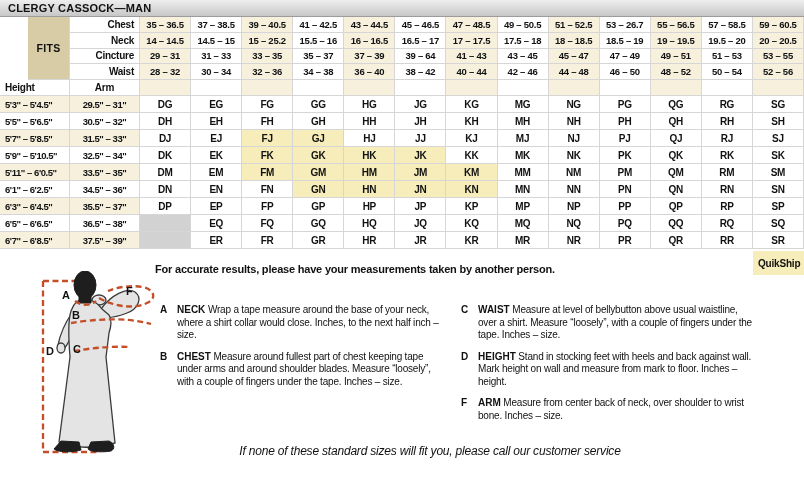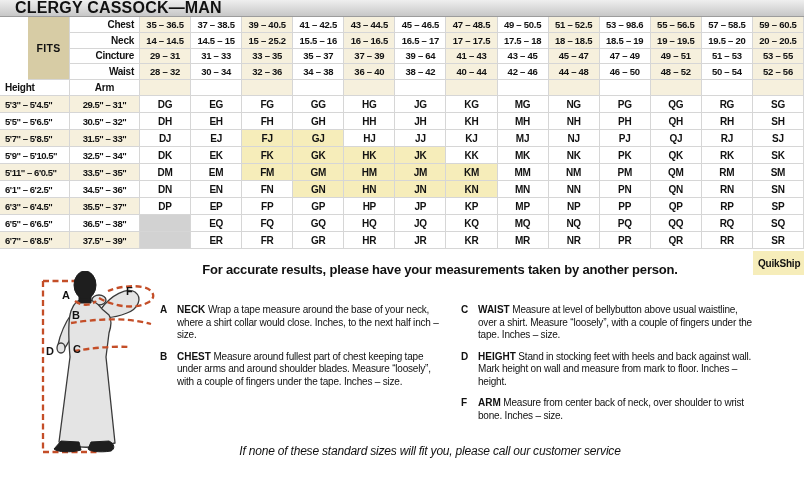--- a/index.html
+++ b/index.html
@@ -4,21 +4,21 @@
 <style>
   html,body{margin:0;padding:0;}
   body{
     width:804px;height:491px;position:relative;background:#fff;
     font-family:"Liberation Sans",sans-serif;color:#111;overflow:hidden;
     -webkit-font-smoothing:antialiased;
   }
   .title-bar{
     position:absolute;left:0;top:0;width:804px;height:17px;box-sizing:border-box;
     background:linear-gradient(#efefef,#c7c7c7);border-bottom:1px solid #9c9c9c;
-    font-weight:bold;font-size:16px;line-height:16px;padding-left:15px;letter-spacing:.2px;
+    font-weight:bold;font-size:11px;line-height:16px;padding-left:8px;letter-spacing:.2px;
   }
   .size-table{
     position:absolute;left:0;top:17px;width:804px;
     display:grid;grid-template-columns:70px 70px repeat(13,1fr);
     grid-template-rows:repeat(4,15.75px) 16px repeat(9,17px);
   }
   .c{
     box-sizing:border-box;border-right:1px solid #d6d6d6;border-bottom:1px solid #d6d6d6;
     display:flex;align-items:center;justify-content:center;background:#fff;
     font-weight:bold;font-size:9.5px;letter-spacing:-.25px;white-space:nowrap;overflow:hidden;
@@ -32,22 +32,22 @@
   .row-stripe{background:var(--stripe);}
   .code{font-size:10px;}
   .hl{background:var(--hl);}
   .blank{background:var(--blank);}
   .quikship-badge{
     position:absolute;left:753px;top:251px;height:20px;box-sizing:border-box;
     background:var(--hl);display:flex;align-items:center;padding:12px 5px;
     font-weight:bold;font-size:10px;letter-spacing:-.2px;
   }
   .notes{
-    position:absolute;left:155px;top:261px;width:570px;text-align:center;
-    font-weight:bold;font-size:13px;line-height:17px;letter-spacing:-.2px;
+    position:absolute;left:155px;top:261px;width:570px;text-align:left;
+    font-weight:bold;font-size:11px;line-height:17px;letter-spacing:-.2px;
   }
   .instr{position:absolute;top:304px;font-size:10px;line-height:12.5px;letter-spacing:-.2px;}
   .col1{left:160px;width:288px;}
   .col2{left:461px;width:296px;}
   .item{display:flex;margin-bottom:9px;}
   .letter{flex:0 0 17px;font-weight:bold;}
   .ibody b{letter-spacing:0;}
   .figure{position:absolute;left:25px;top:271px;width:140px;height:190px;}
   .figure svg{position:absolute;left:0;top:0;}
   .fig-letter{position:absolute;font-weight:bold;font-size:11px;line-height:11px;}
@@ -71,21 +71,21 @@
     <div class="c m-label">Chest</div>
     <div class="c m-val stripe">35 – 36.5</div>
     <div class="c m-val">37 – 38.5</div>
     <div class="c m-val stripe">39 – 40.5</div>
     <div class="c m-val">41 – 42.5</div>
     <div class="c m-val stripe">43 – 44.5</div>
     <div class="c m-val">45 – 46.5</div>
     <div class="c m-val stripe">47 – 48.5</div>
     <div class="c m-val">49 – 50.5</div>
     <div class="c m-val stripe">51 – 52.5</div>
-    <div class="c m-val">53 – 98.6</div>
+    <div class="c m-val">53 – 26.7</div>
     <div class="c m-val stripe">55 – 56.5</div>
     <div class="c m-val">57 – 58.5</div>
     <div class="c m-val stripe">59 – 60.5</div>
     <div class="c m-label">Neck</div>
     <div class="c m-val stripe">14 – 14.5</div>
     <div class="c m-val">14.5 – 15</div>
     <div class="c m-val stripe">15 – 25.2</div>
     <div class="c m-val">15.5 – 16</div>
     <div class="c m-val stripe">16 – 16.5</div>
     <div class="c m-val">16.5 – 17</div>

